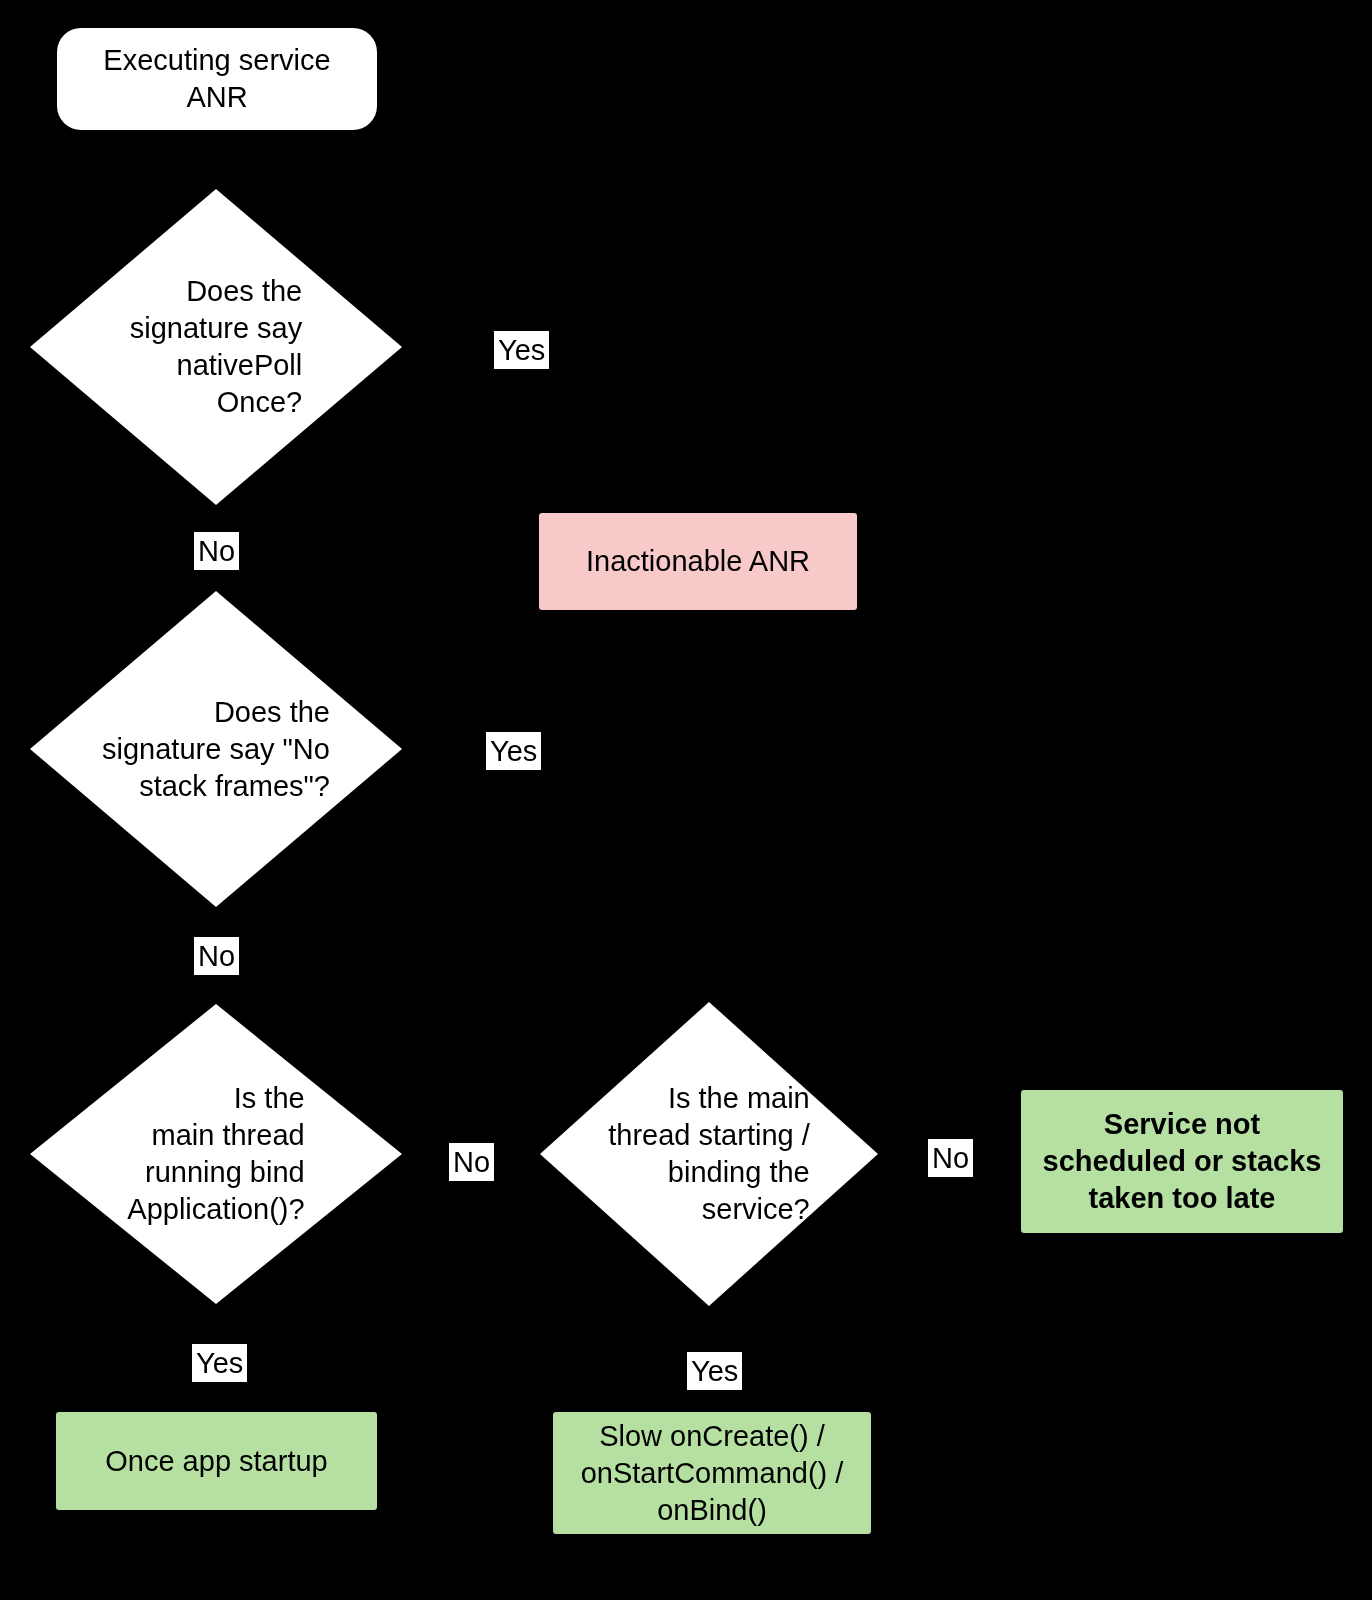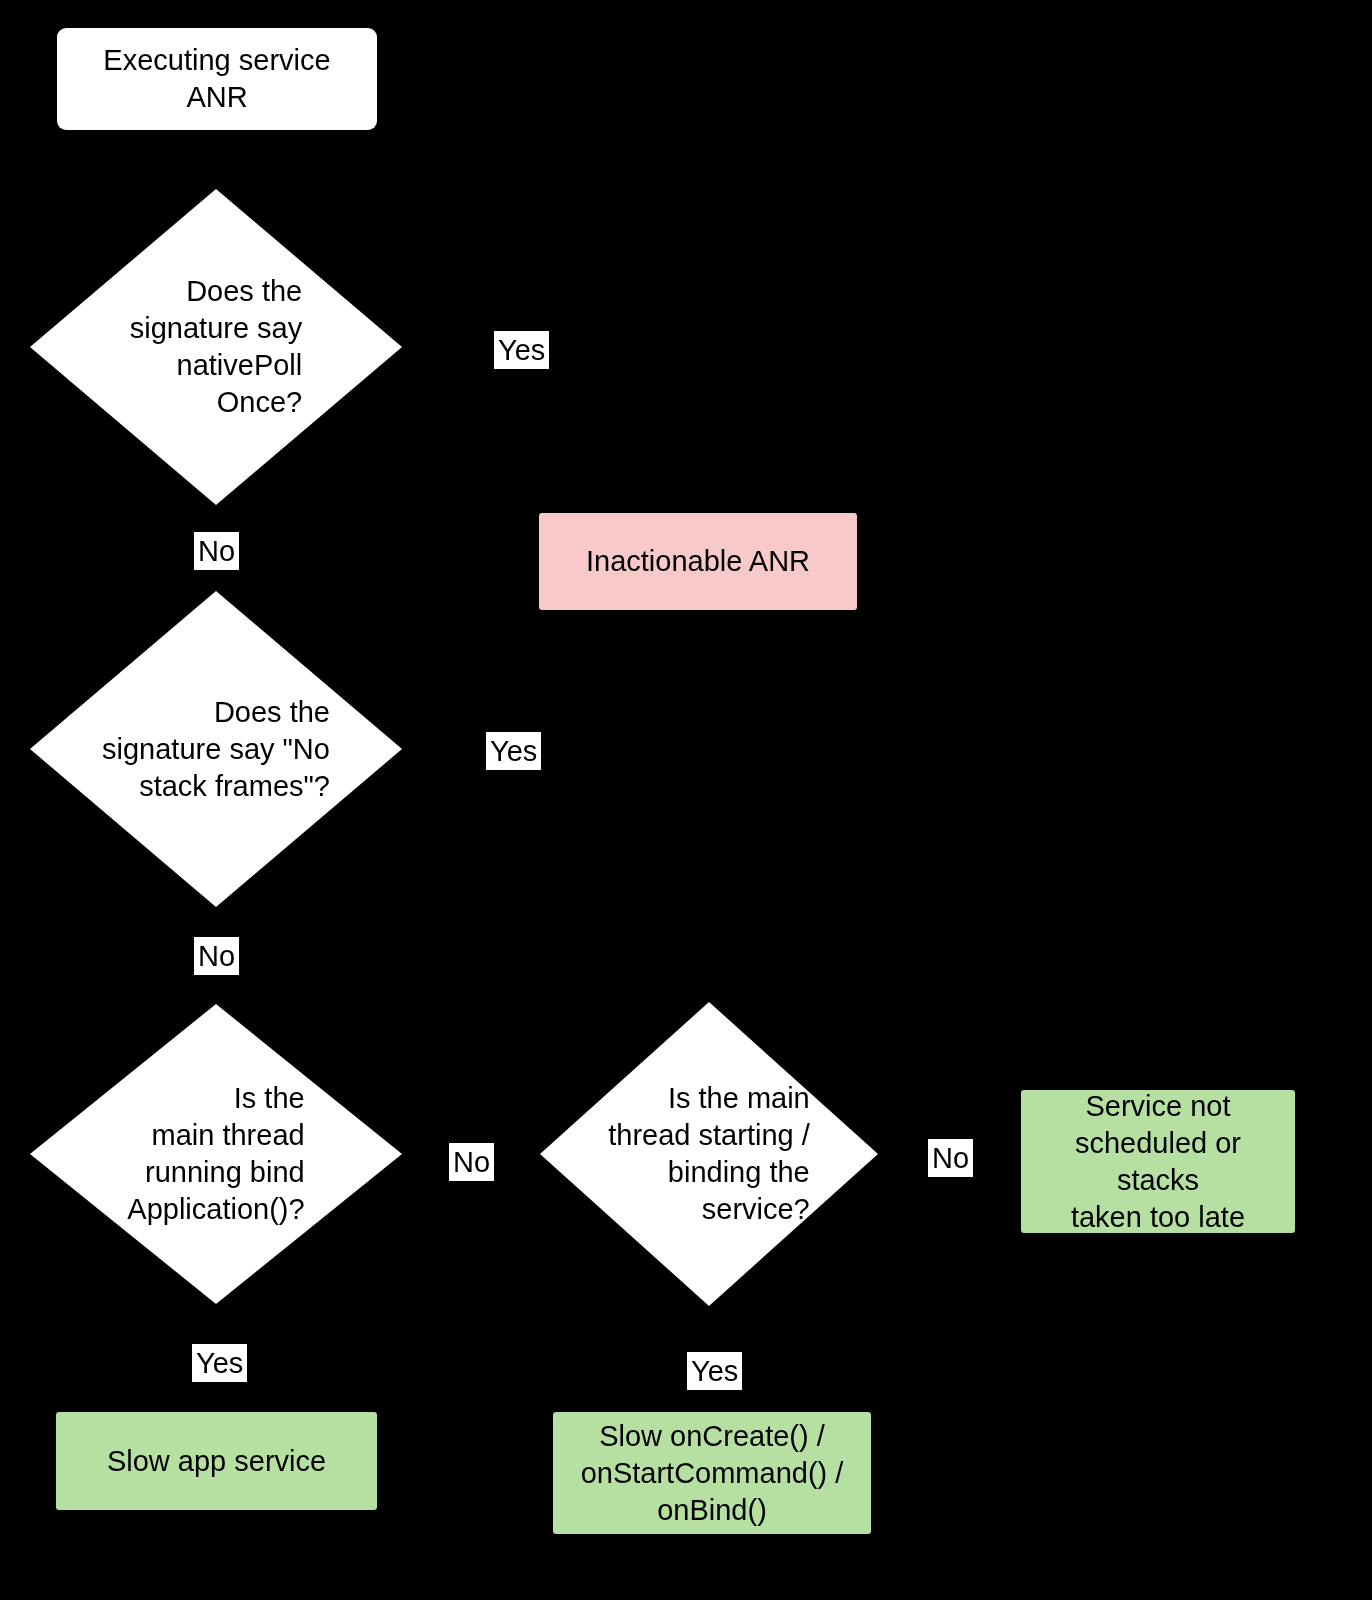--- a/index.html
+++ b/index.html
@@ -48,27 +48,27 @@
   }
   .chip{
     position:absolute;
     background:var(--node);
     color:var(--ink);
     font-size:29px;line-height:36px;
     padding:1px 4px;
   }
 
   
-  #start{left:57px;top:28px;width:320px;height:102px;border-radius:9px;}
+  #start{left:57px;top:28px;width:320px;height:102px;border-radius:24px;}
   #d1{left:30px;top:189px;width:372px;height:316px;}
   #d2{left:30px;top:591px;width:372px;height:316px;}
   #d3{left:30px;top:1004px;width:372px;height:300px;}
   #d4{left:540px;top:1002px;width:338px;height:304px;}
   #inactionable{left:539px;top:513px;width:318px;height:97px;}
-  #green-right{left:1021px;top:1090px;width:274px;height:143px;}
+  #green-right{left:1021px;top:1090px;width:322px;height:143px;font-weight:bold;}
   #green-left{left:56px;top:1412px;width:321px;height:98px;}
   #green-mid{left:553px;top:1412px;width:318px;height:122px;}
 
   #yes1{left:494px;top:331px;}
   #no1{left:194px;top:532px;}
   #yes2{left:486px;top:732px;}
   #no2{left:194px;top:937px;}
   #no3{left:449px;top:1143px;}
   #no4{left:928px;top:1139px;}
   #yes3{left:192px;top:1344px;}
@@ -131,21 +131,21 @@
 running bind
 Application()?</div>
   </div>
 
   <div class="box pink" id="inactionable">Inactionable ANR</div>
 
   <div class="box green" id="green-right">Service not
 scheduled or stacks
 taken too late</div>
 
-  <div class="box green" id="green-left">Slow app service</div>
+  <div class="box green" id="green-left">Once app startup</div>
 
   <div class="box green" id="green-mid">Slow onCreate() /
 onStartCommand() /
 onBind()</div>
 
   <div class="chip" id="yes1">Yes</div>
   <div class="chip" id="no1">No</div>
   <div class="chip" id="yes2">Yes</div>
   <div class="chip" id="no2">No</div>
   <div class="chip" id="no3">No</div>

